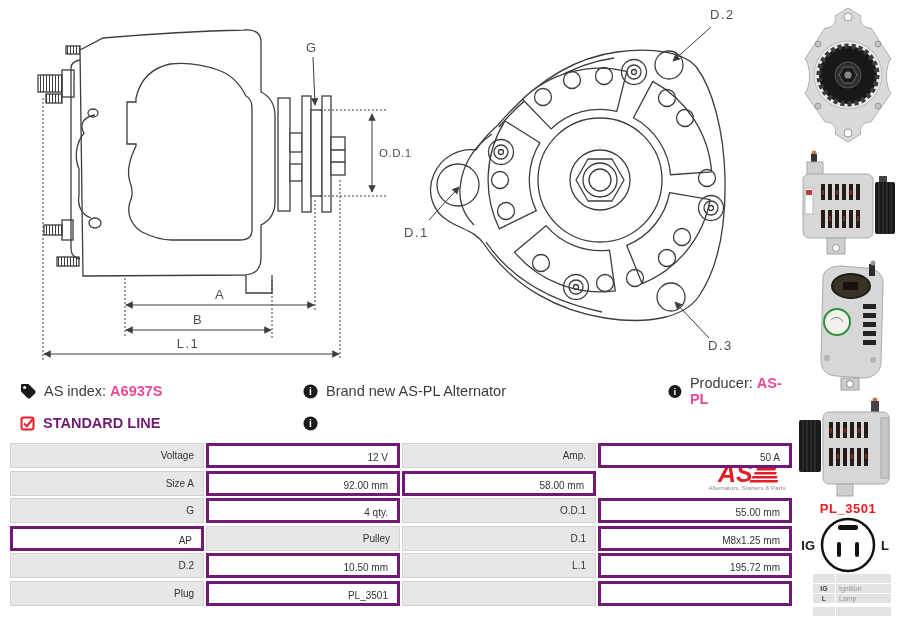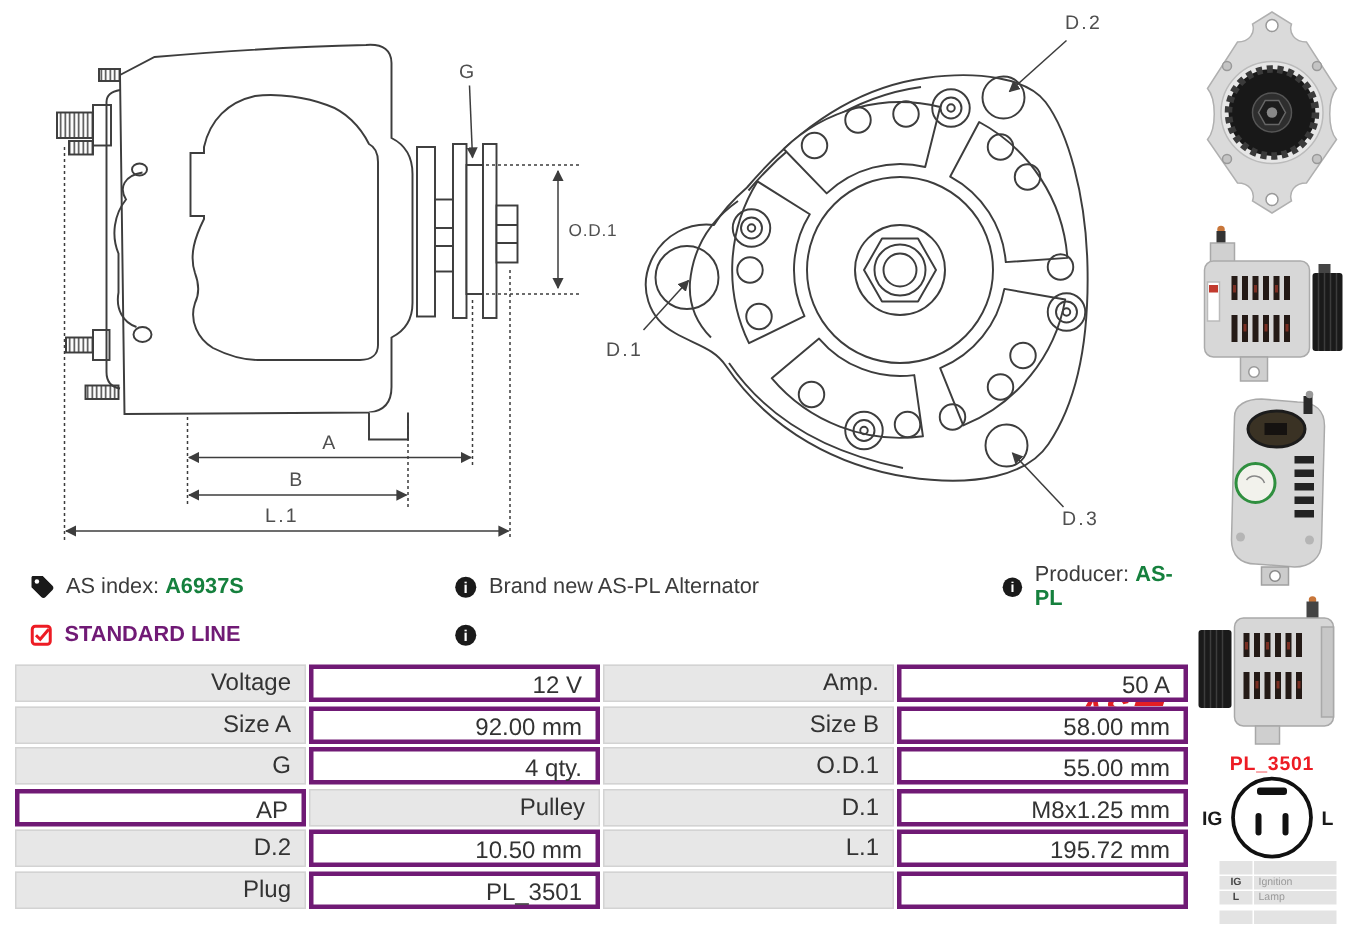--- a/index.html
+++ b/index.html
@@ -9,29 +9,29 @@
   svg text{font-family:"Liberation Sans",sans-serif;}
   .abs{position:absolute;}
   .drawing{overflow:visible;}
   .dim-t{font-size:13px;fill:#4f4f4f;letter-spacing:1.5px;}
   .dim-s{font-size:11.5px;fill:#4f4f4f;letter-spacing:0.5px;}
 
   
   .info-row{position:absolute;left:20px;top:376px;width:772px;display:grid;
             grid-template-columns:283px 365px 124px;grid-template-rows:30px 34px;}
   .info-item{display:flex;align-items:center;gap:8px;font-size:14.5px;color:#3c3c3c;}
-  .info-item b{color:#15803d;}
+  .info-item b{color:#ec4899;}
   .red-line{color:#701a75;font-weight:bold;}
   .logo-cell{display:flex;justify-content:flex-end;align-items:flex-start;padding-top:2px;margin-top:48px;}
 
   
   .spec{position:absolute;left:10px;top:443px;width:782px;}
   .spec-row{display:flex;gap:2px;margin-bottom:2.5px;}
   .cell{height:25px;line-height:24px;box-sizing:border-box;text-align:right;
-        padding-right:9px;font-size:16px;color:#333;}
+        padding-right:9px;font-size:10px;color:#333;}
   .lbl{width:194px;background:#e7e7e7;border:1px solid #d3d3d3;}
   .val{width:194px;background:#fff;border:3px solid #701a75;}
 
   
   .right-col{position:absolute;left:793px;top:0;width:110px;height:620px;}
   .plug-code{position:absolute;left:0;top:501px;width:110px;text-align:center;
              color:#ed1c24;font-weight:bold;font-size:13px;letter-spacing:0.5px;}
   .legend{position:absolute;left:20px;top:574px;}
   .lg-row{display:flex;gap:1px;margin-bottom:1px;}
   .lg-k{width:22px;height:9px;background:#e3e3e3;font-size:7px;font-weight:bold;
@@ -225,21 +225,20 @@
 <div class="spec">
   <div class="spec-row">
     <div class="cell lbl">Voltage</div>
     <div class="cell val">12 V</div>
     <div class="cell lbl">Amp.</div>
     <div class="cell val">50 A</div>
   </div>
   <div class="spec-row">
     <div class="cell lbl">Size A</div>
     <div class="cell val">92.00 mm</div>
-    <div class="cell lbl">Size B</div>
     <div class="cell val">58.00 mm</div>
   </div>
   <div class="spec-row">
     <div class="cell lbl">G</div>
     <div class="cell val">4 qty.</div>
     <div class="cell lbl">O.D.1</div>
     <div class="cell val">55.00 mm</div>
   </div>
   <div class="spec-row">
     <div class="cell val">AP</div>

